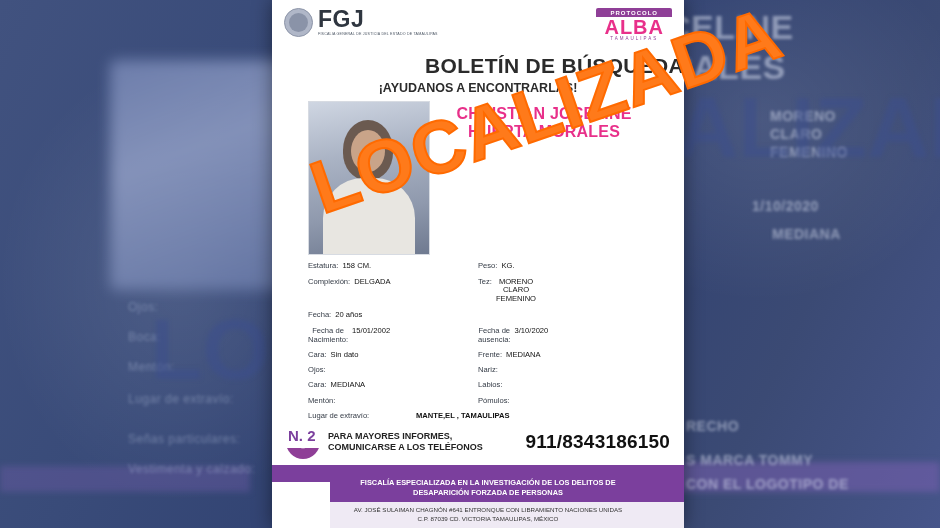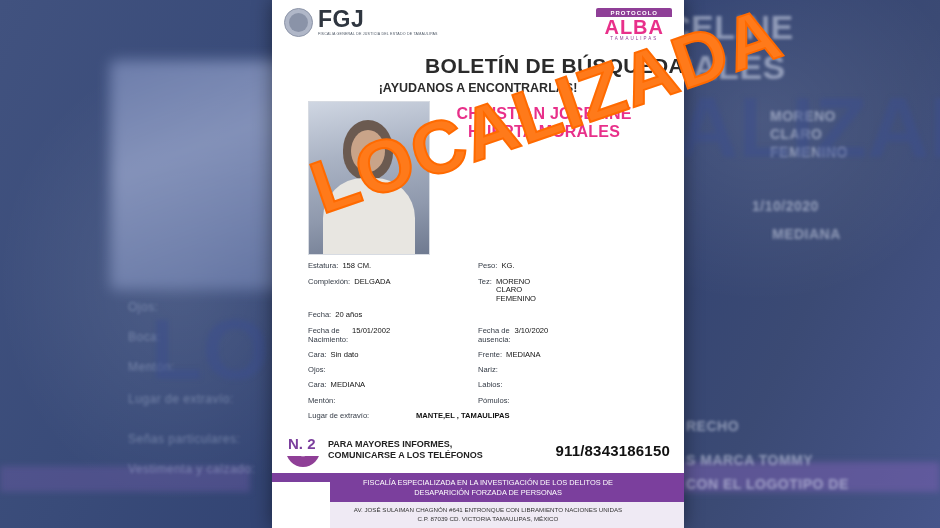--- a/index.html
+++ b/index.html
@@ -233,20 +233,21 @@
   .frow {
     display: flex;
     align-items: baseline;
     margin-bottom: 6px;
   }
   .fcell {
     display: flex;
     align-items: baseline;
     flex: 1 1 0;
     min-width: 0;
+    text-align: center;
   }
   .flabel {
     color: #333a45;
     white-space: pre-line;
     margin-right: 4px;
     flex: 0 0 auto;
   }
   .fvalue {
     font-weight: normal;
     color: #111;
@@ -302,33 +303,33 @@
   }
   .contact-text {
     font-size: 9px;
     font-weight: bold;
     color: #222;
     line-height: 1.25;
     flex: 0 0 auto;
   }
   .phone-number {
     margin-left: auto;
-    font-size: 15px;
+    font-size: 19px;
     font-weight: bold;
     color: #111;
     letter-spacing: 0.2px;
   }
   .purple-bar {
     background: #7b3f9d;
     color: #fff;
     text-align: center;
     font-size: 7.4px;
-    font-weight: normal;
+    font-weight: bold;
     line-height: 1.35;
-    padding: 5px 40px 4px 60px;
+    padding: 13px 40px 4px 60px;
     position: relative;
   }
   .addr-bar {
     background: #efeaf4;
     color: #333;
     text-align: center;
     font-size: 6.2px;
     line-height: 1.35;
     padding: 4px 40px 5px 60px;
   }

